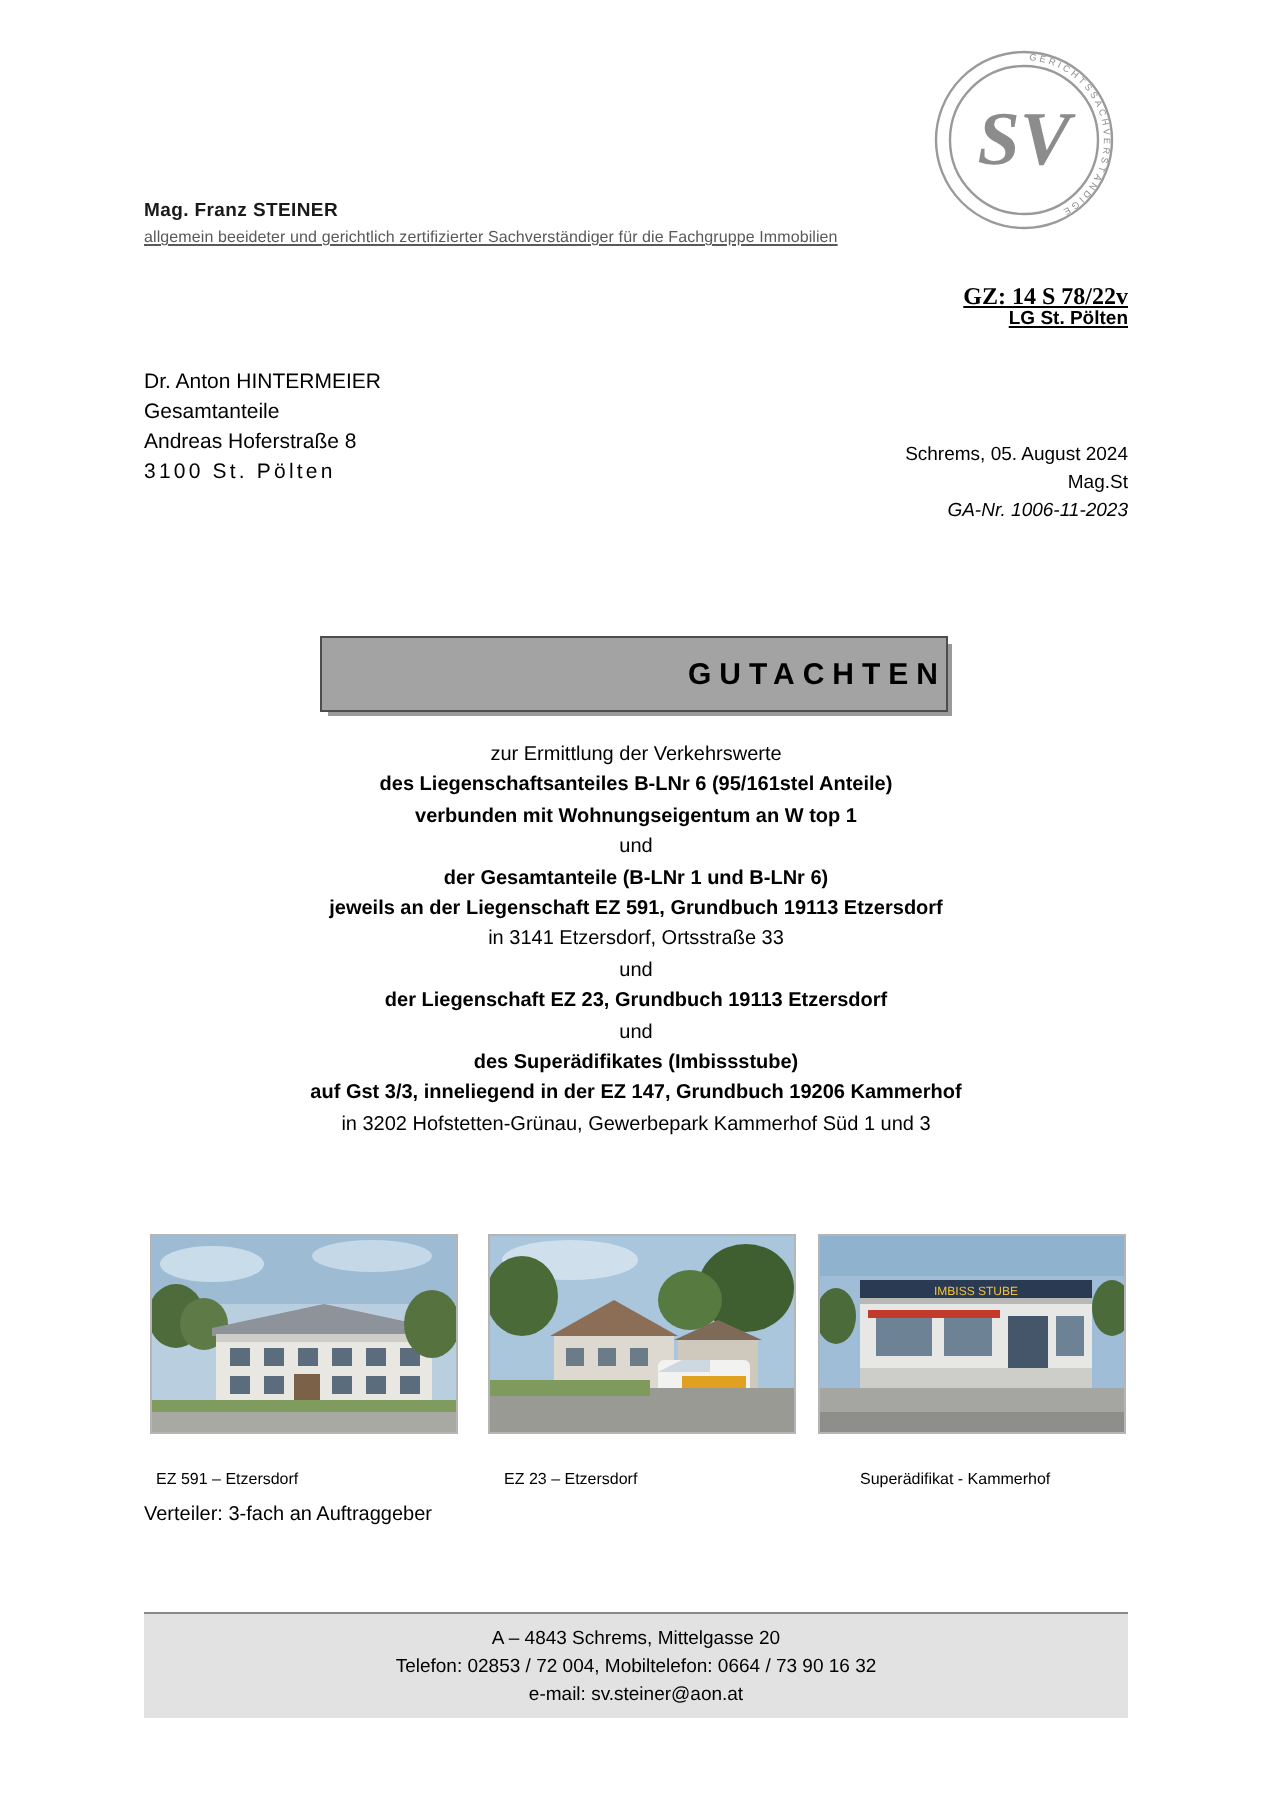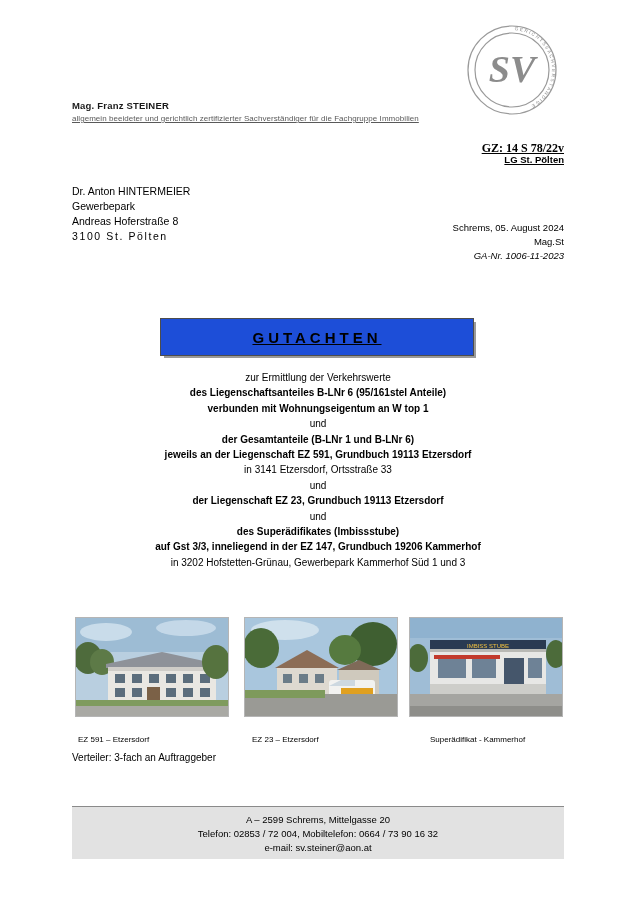--- a/index.html
+++ b/index.html
@@ -113,25 +113,24 @@
     height: 36px;
     background: #9a9a9a;
   }
   .titlebox {
     position: absolute;
     left: 88px;
     top: 318px;
     width: 312px;
     height: 36px;
     border: 1px solid #4d4d4d;
-    background: #1d4ed8;
+    background: #a3a3a3;
     display: flex;
     align-items: center;
-    justify-content: center;
-    text-decoration: underline;
+    justify-content: flex-end;
   }
   .titlebox span {
     font-size: 15px;
     font-weight: bold;
     letter-spacing: 4px;
     color: #000;
   }
 
   
   .body-lines {
@@ -237,21 +236,21 @@
       </svg>
     </div>
 
     <div class="hdr-name">Mag. Franz STEINER</div>
     <div class="hdr-sub">allgemein beeideter und gerichtlich zertifizierter Sachverständiger für die Fachgruppe Immobilien</div>
     <div class="gz-line">GZ: 14 S 78/22v</div>
     <div class="lg-line">LG St. Pölten</div>
 
     <div class="addr">
       <div>Dr. Anton HINTERMEIER</div>
-      <div>Gewerbepark</div>
+      <div>Gesamtanteile</div>
       <div>Andreas Hoferstraße 8</div>
       <div class="sp">3100 St. Pölten</div>
     </div>
 
     <div class="meta">
       <div>Schrems, 05. August 2024</div>
       <div>Mag.St</div>
       <div class="ital">GA-Nr. 1006-11-2023</div>
     </div>
 
@@ -371,19 +370,19 @@
 
     <div class="caps">
       <div class="cap c1">EZ 591 – Etzersdorf</div>
       <div class="cap c2">EZ 23 – Etzersdorf</div>
       <div class="cap c3">Superädifikat - Kammerhof</div>
     </div>
 
     <div class="verteiler">Verteiler: 3-fach an Auftraggeber</div>
 
     <div class="footer">
-      <div class="fl pad">A – 2599 Schrems, Mittelgasse 20</div>
+      <div class="fl pad">A – 4843 Schrems, Mittelgasse 20</div>
       <div class="fl">Telefon: 02853 / 72 004, Mobiltelefon: 0664 / 73 90 16 32</div>
       <div class="fl">e-mail: sv.steiner@aon.at</div>
     </div>
 
   </div>
 </div>
 
 </body></html>

